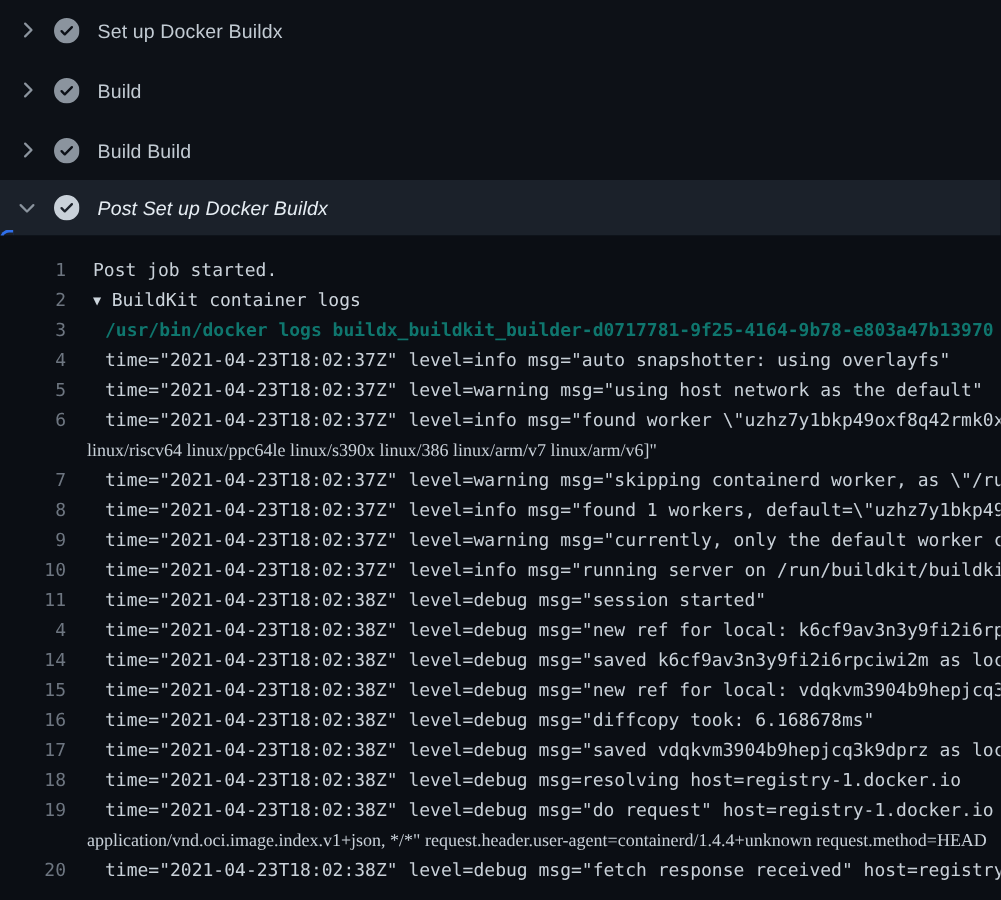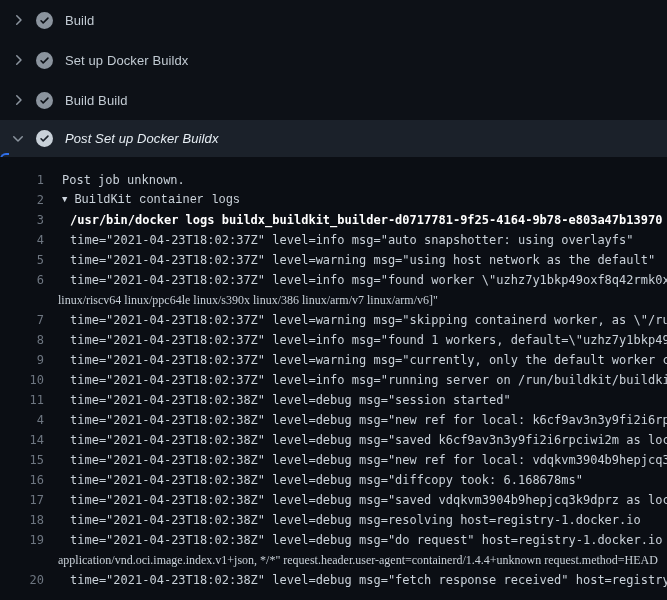--- a/index.html
+++ b/index.html
@@ -54,22 +54,22 @@
   .lnum {
     width:44px; flex:none;
     text-align:right;
     color:#6e7681;
     cursor:pointer;
   }
   .ltext { flex:none; white-space:pre; }
   .ml-base   { margin-left:18px; }  
   .ml-indent { margin-left:26px; }  
   .ml-cont   { margin-left:14px;font-family:Liberation Serif, serif; }  
-  .cmd { color:#ffffff; font-weight:bold; }
-  .group-toggle { cursor:pointer; color:#cdd5dd;font-family:Liberation Mono, monospace; }
+  .cmd { color:#0f766e; font-weight:bold; }
+  .group-toggle { cursor:pointer; color:#cdd5dd; }
   .caret {
     display:inline-block;
     font-size:9px;
     margin-right:7px;
     transform:translateY(-1px);
     color:#cdd5dd;
   }
   
   .focus-frag {
     position:absolute; left:0; top:153px;
@@ -87,34 +87,34 @@
       <span class="chev">
         <svg viewBox="0 0 16 16" width="16" height="16">
           <path fill="currentColor" d="M6.22 3.22a.75.75 0 0 1 1.06 0l4.25 4.25a.75.75 0 0 1 0 1.06l-4.25 4.25a.75.75 0 1 1-1.06-1.06L9.94 8 6.22 4.28a.75.75 0 0 1 0-1.06Z"></path>
         </svg>
       </span>
       <span class="status">
         <svg viewBox="0 0 16 16" width="17" height="17">
           <path fill="currentColor" d="M8 16A8 8 0 1 1 8 0a8 8 0 0 1 0 16Zm3.78-9.72a.751.751 0 0 0-.018-1.042.751.751 0 0 0-1.042-.018L6.75 9.19 5.28 7.72a.751.751 0 0 0-1.042.018.751.751 0 0 0-.018 1.042l2 2a.75.75 0 0 0 1.06 0Z"></path>
         </svg>
       </span>
-      <span class="section-title">Build</span>
+      <span class="section-title">Set up Docker Buildx</span>
     </div>
     <div class="section-row">
       <span class="chev">
         <svg viewBox="0 0 16 16" width="16" height="16">
           <path fill="currentColor" d="M6.22 3.22a.75.75 0 0 1 1.06 0l4.25 4.25a.75.75 0 0 1 0 1.06l-4.25 4.25a.75.75 0 1 1-1.06-1.06L9.94 8 6.22 4.28a.75.75 0 0 1 0-1.06Z"></path>
         </svg>
       </span>
       <span class="status">
         <svg viewBox="0 0 16 16" width="17" height="17">
           <path fill="currentColor" d="M8 16A8 8 0 1 1 8 0a8 8 0 0 1 0 16Zm3.78-9.72a.751.751 0 0 0-.018-1.042.751.751 0 0 0-1.042-.018L6.75 9.19 5.28 7.72a.751.751 0 0 0-1.042.018.751.751 0 0 0-.018 1.042l2 2a.75.75 0 0 0 1.06 0Z"></path>
         </svg>
       </span>
-      <span class="section-title">Set up Docker Buildx</span>
+      <span class="section-title">Build</span>
     </div>
     <div class="section-row">
       <span class="chev">
         <svg viewBox="0 0 16 16" width="16" height="16">
           <path fill="currentColor" d="M6.22 3.22a.75.75 0 0 1 1.06 0l4.25 4.25a.75.75 0 0 1 0 1.06l-4.25 4.25a.75.75 0 1 1-1.06-1.06L9.94 8 6.22 4.28a.75.75 0 0 1 0-1.06Z"></path>
         </svg>
       </span>
       <span class="status">
         <svg viewBox="0 0 16 16" width="17" height="17">
           <path fill="currentColor" d="M8 16A8 8 0 1 1 8 0a8 8 0 0 1 0 16Zm3.78-9.72a.751.751 0 0 0-.018-1.042.751.751 0 0 0-1.042-.018L6.75 9.19 5.28 7.72a.751.751 0 0 0-1.042.018.751.751 0 0 0-.018 1.042l2 2a.75.75 0 0 0 1.06 0Z"></path>
@@ -131,21 +131,21 @@
       <span class="status">
         <svg viewBox="0 0 16 16" width="17" height="17">
           <path fill="currentColor" d="M8 16A8 8 0 1 1 8 0a8 8 0 0 1 0 16Zm3.78-9.72a.751.751 0 0 0-.018-1.042.751.751 0 0 0-1.042-.018L6.75 9.19 5.28 7.72a.751.751 0 0 0-1.042.018.751.751 0 0 0-.018 1.042l2 2a.75.75 0 0 0 1.06 0Z"></path>
         </svg>
       </span>
       <span class="section-title">Post Set up Docker Buildx</span>
     </div>
   </div>
 <div class="focus-frag"></div>
 <div class="log-area">
-    <div class="log-row"><span class="lnum">1</span><span class="ltext ml-base">Post job unknown.</span></div>
+    <div class="log-row"><span class="lnum">1</span><span class="ltext ml-base">Post job started.</span></div>
     <div class="log-row"><span class="lnum">2</span><span class="ltext ml-base group-toggle"><span class="caret">▼</span><span>BuildKit container logs</span></span></div>
     <div class="log-row"><span class="lnum">3</span><span class="ltext ml-indent cmd">/usr/bin/docker logs buildx_buildkit_builder-d0717781-9f25-4164-9b78-e803a47b13970</span></div>
     <div class="log-row"><span class="lnum">4</span><span class="ltext ml-indent">time="2021-04-23T18:02:37Z" level=info msg="auto snapshotter: using overlayfs"</span></div>
     <div class="log-row"><span class="lnum">5</span><span class="ltext ml-indent">time="2021-04-23T18:02:37Z" level=warning msg="using host network as the default"</span></div>
     <div class="log-row"><span class="lnum">6</span><span class="ltext ml-indent">time="2021-04-23T18:02:37Z" level=info msg="found worker \"uzhz7y1bkp49oxf8q42rmk0xjq\" labels=map[org.mobyproject.buildkit.worker.executor:oci] platforms=[linux/amd64 linux/arm64</span></div>
     <div class="log-row"><span class="lnum"></span><span class="ltext ml-cont">linux/riscv64 linux/ppc64le linux/s390x linux/386 linux/arm/v7 linux/arm/v6]"</span></div>
     <div class="log-row"><span class="lnum">7</span><span class="ltext ml-indent">time="2021-04-23T18:02:37Z" level=warning msg="skipping containerd worker, as \"/run/containerd/containerd.sock\" does not exist"</span></div>
     <div class="log-row"><span class="lnum">8</span><span class="ltext ml-indent">time="2021-04-23T18:02:37Z" level=info msg="found 1 workers, default=\"uzhz7y1bkp49oxf8q42rmk0xjq\""</span></div>
     <div class="log-row"><span class="lnum">9</span><span class="ltext ml-indent">time="2021-04-23T18:02:37Z" level=warning msg="currently, only the default worker can be used."</span></div>
     <div class="log-row"><span class="lnum">10</span><span class="ltext ml-indent">time="2021-04-23T18:02:37Z" level=info msg="running server on /run/buildkit/buildkitd.sock"</span></div>

